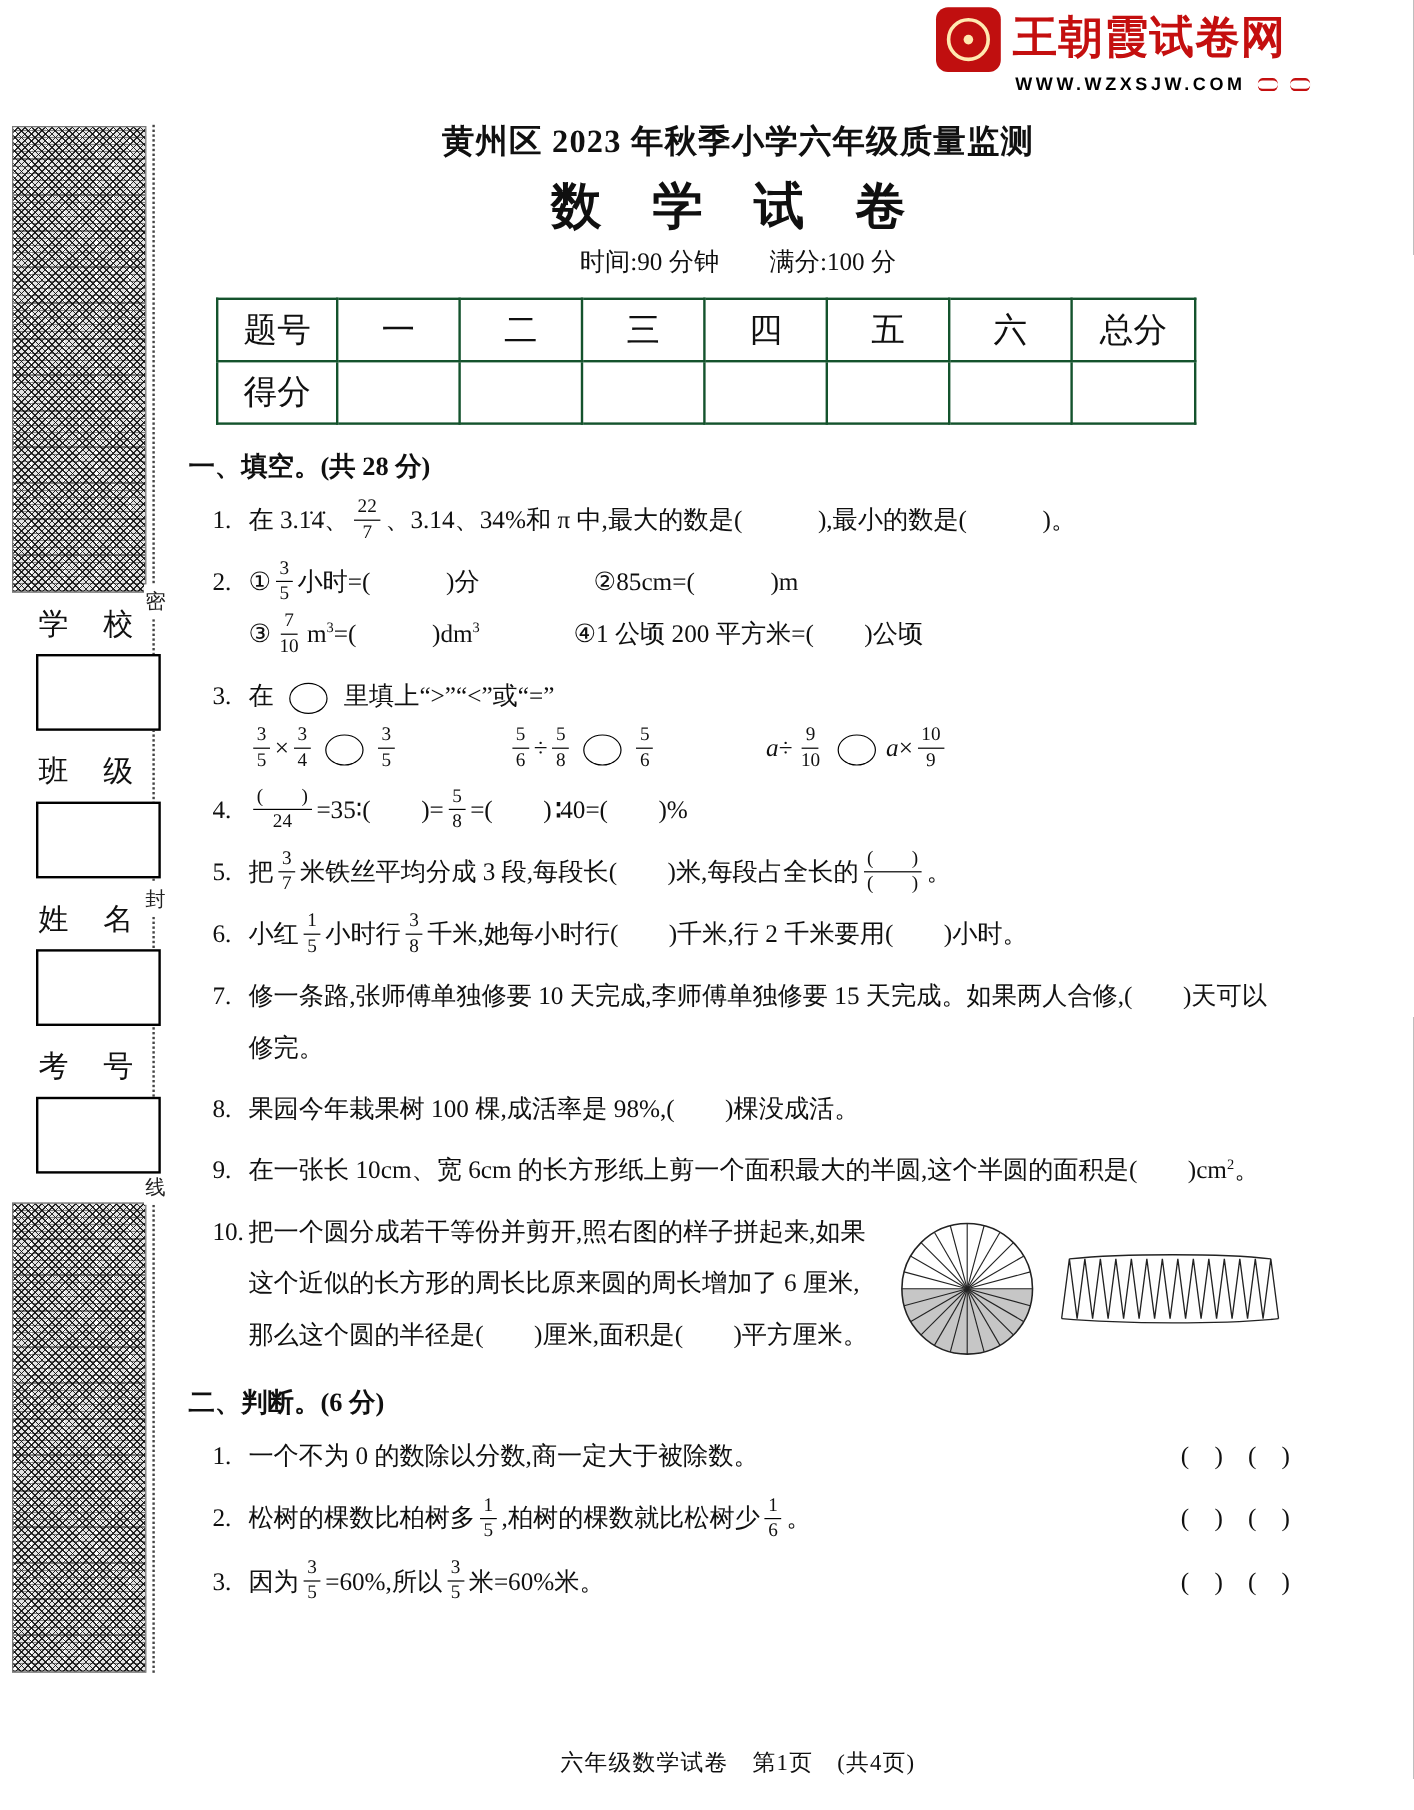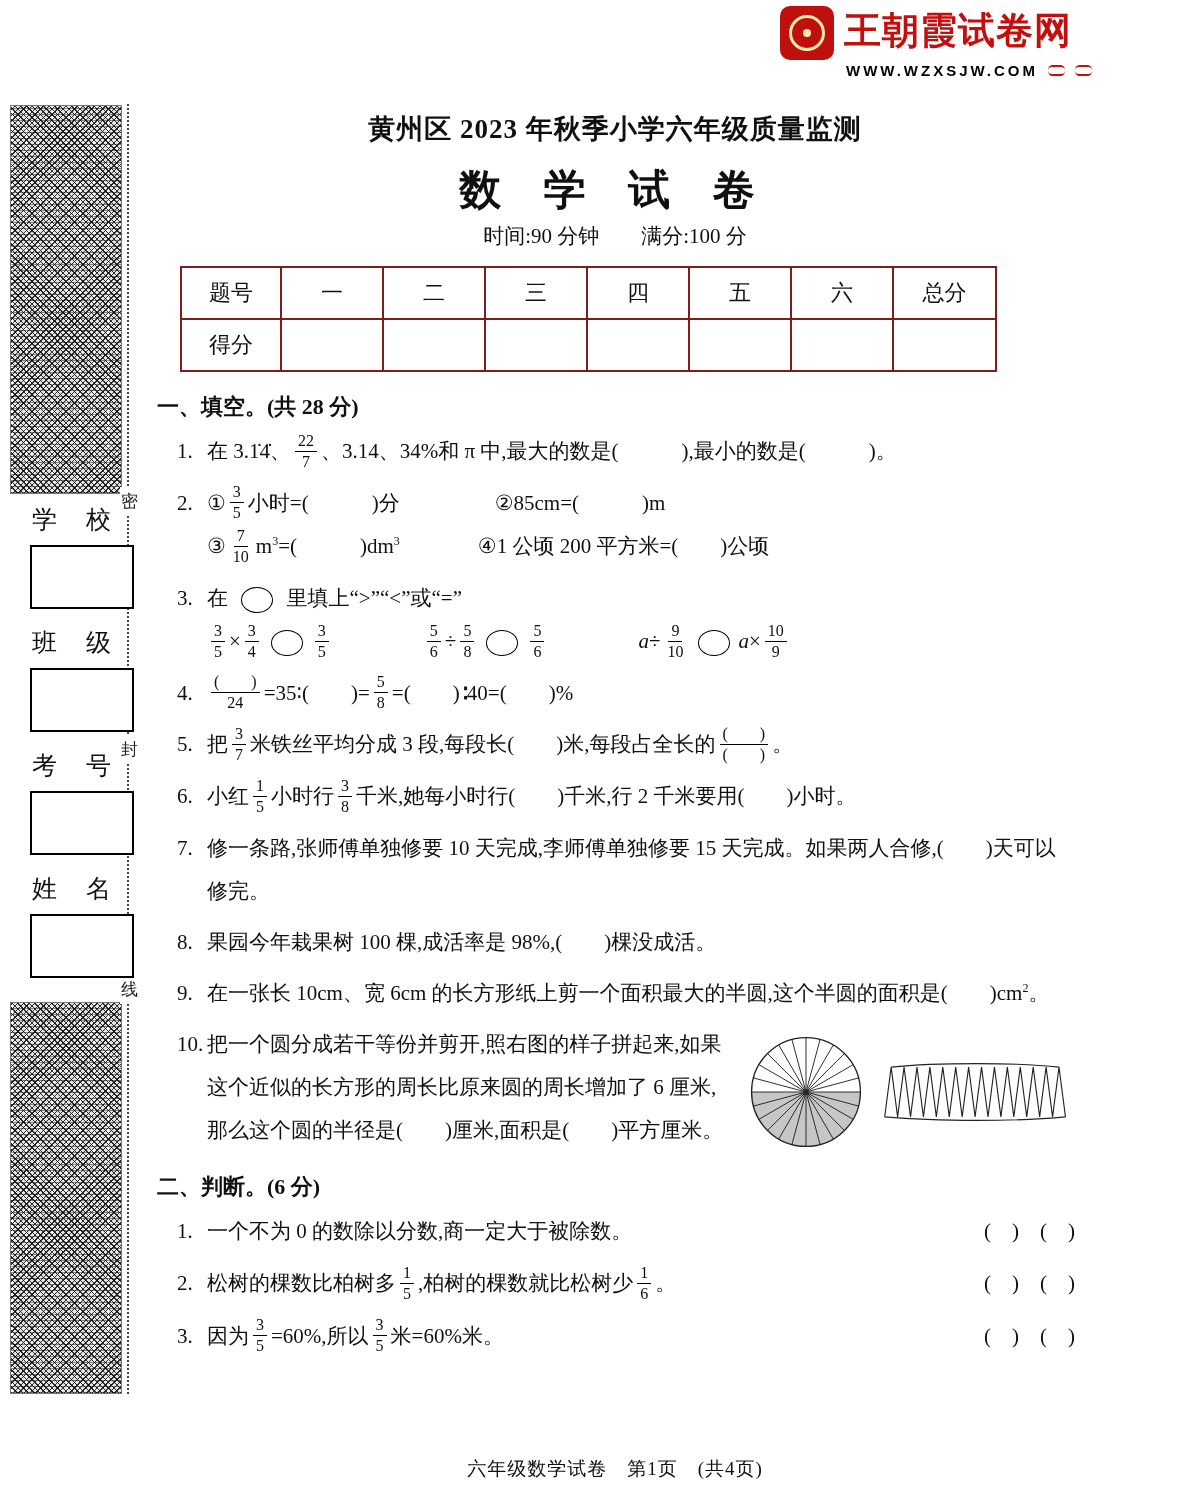--- a/index.html
+++ b/index.html
@@ -31,26 +31,26 @@
   .emblem .ring{width:30px;height:30px;border:3px solid #ffe9b0;border-radius:50%;
           display:flex;align-items:center;justify-content:center;}
   .emblem .dot{width:8px;height:8px;background:#ffe9b0;border-radius:50%;}
   .brand{font-size:37px;font-weight:bold;color:#c40f0f;letter-spacing:1px;white-space:nowrap;}
   .url-row{display:flex;align-items:center;gap:10px;margin:2px 0 0 66px;}
   .url{font-size:15px;font-weight:bold;color:#000000;letter-spacing:3px;font-family:"Liberation Sans",sans-serif;}
   .wave{width:44px;height:7px;border-top:2px solid #c40f0f;border-bottom:2px solid #c40f0f;border-radius:50%/100%;}
 
   
   .main{position:absolute;left:155px;top:96px;width:920px;}
-  .title{font-size:27px;font-weight:bold;text-align:center;margin:15px;letter-spacing:1px;}
+  .title{font-size:27px;font-weight:bold;text-align:center;margin:4px;letter-spacing:1px;}
   .subject{font-size:42px;font-weight:bold;text-align:center;margin:8px 0 4px;letter-spacing:16px;}
   .meta{text-align:center;font-size:21px;margin:2px 0 16px;}
 
   table.score{border-collapse:collapse;margin-left:25px;width:815px;table-layout:fixed;}
-  table.score td{border:2px solid #7f1d1d;height:48px;text-align:center;font-size:22px;}
+  table.score td{border:2px solid #14532d;height:48px;text-align:center;font-size:28px;}
 
   .sec-title{font-size:22px;font-weight:bold;margin:20px 0 4px 2px;}
   .q{position:relative;padding-left:52px;font-size:21px;line-height:2.05;margin:8px 0;}
   .qnum{position:absolute;left:22px;top:0;}
   .jq{position:relative;padding-left:52px;padding-right:130px;font-size:21px;line-height:2.2;margin:6px 0;}
   .jans{position:absolute;right:0;top:0;white-space:nowrap;}
 
   .frac{display:inline-flex;flex-direction:column;align-items:center;vertical-align:middle;
         font-size:16px;line-height:1.25;margin:0 4px;transform:translateY(-2px);}
   .fnum{border-bottom:1.4px solid #000;padding:0 3px;}
@@ -81,25 +81,25 @@
   <div class="sfields">
     <div class="sfield">
       <div class="lbl">学　校</div>
       <div class="box"></div>
     </div>
     <div class="sfield">
       <div class="lbl">班　级</div>
       <div class="box"></div>
     </div>
     <div class="sfield">
+      <div class="lbl">姓　名</div>
+      <div class="box"></div>
+    </div>
+    <div class="sfield">
       <div class="lbl">考　号</div>
-      <div class="box"></div>
-    </div>
-    <div class="sfield">
-      <div class="lbl">姓　名</div>
       <div class="box"></div>
     </div>
   </div>
 
   <div class="logo">
     <div class="logo-row">
       <div class="emblem">
         <div class="ring">
             <div class="dot"></div>
           </div>

